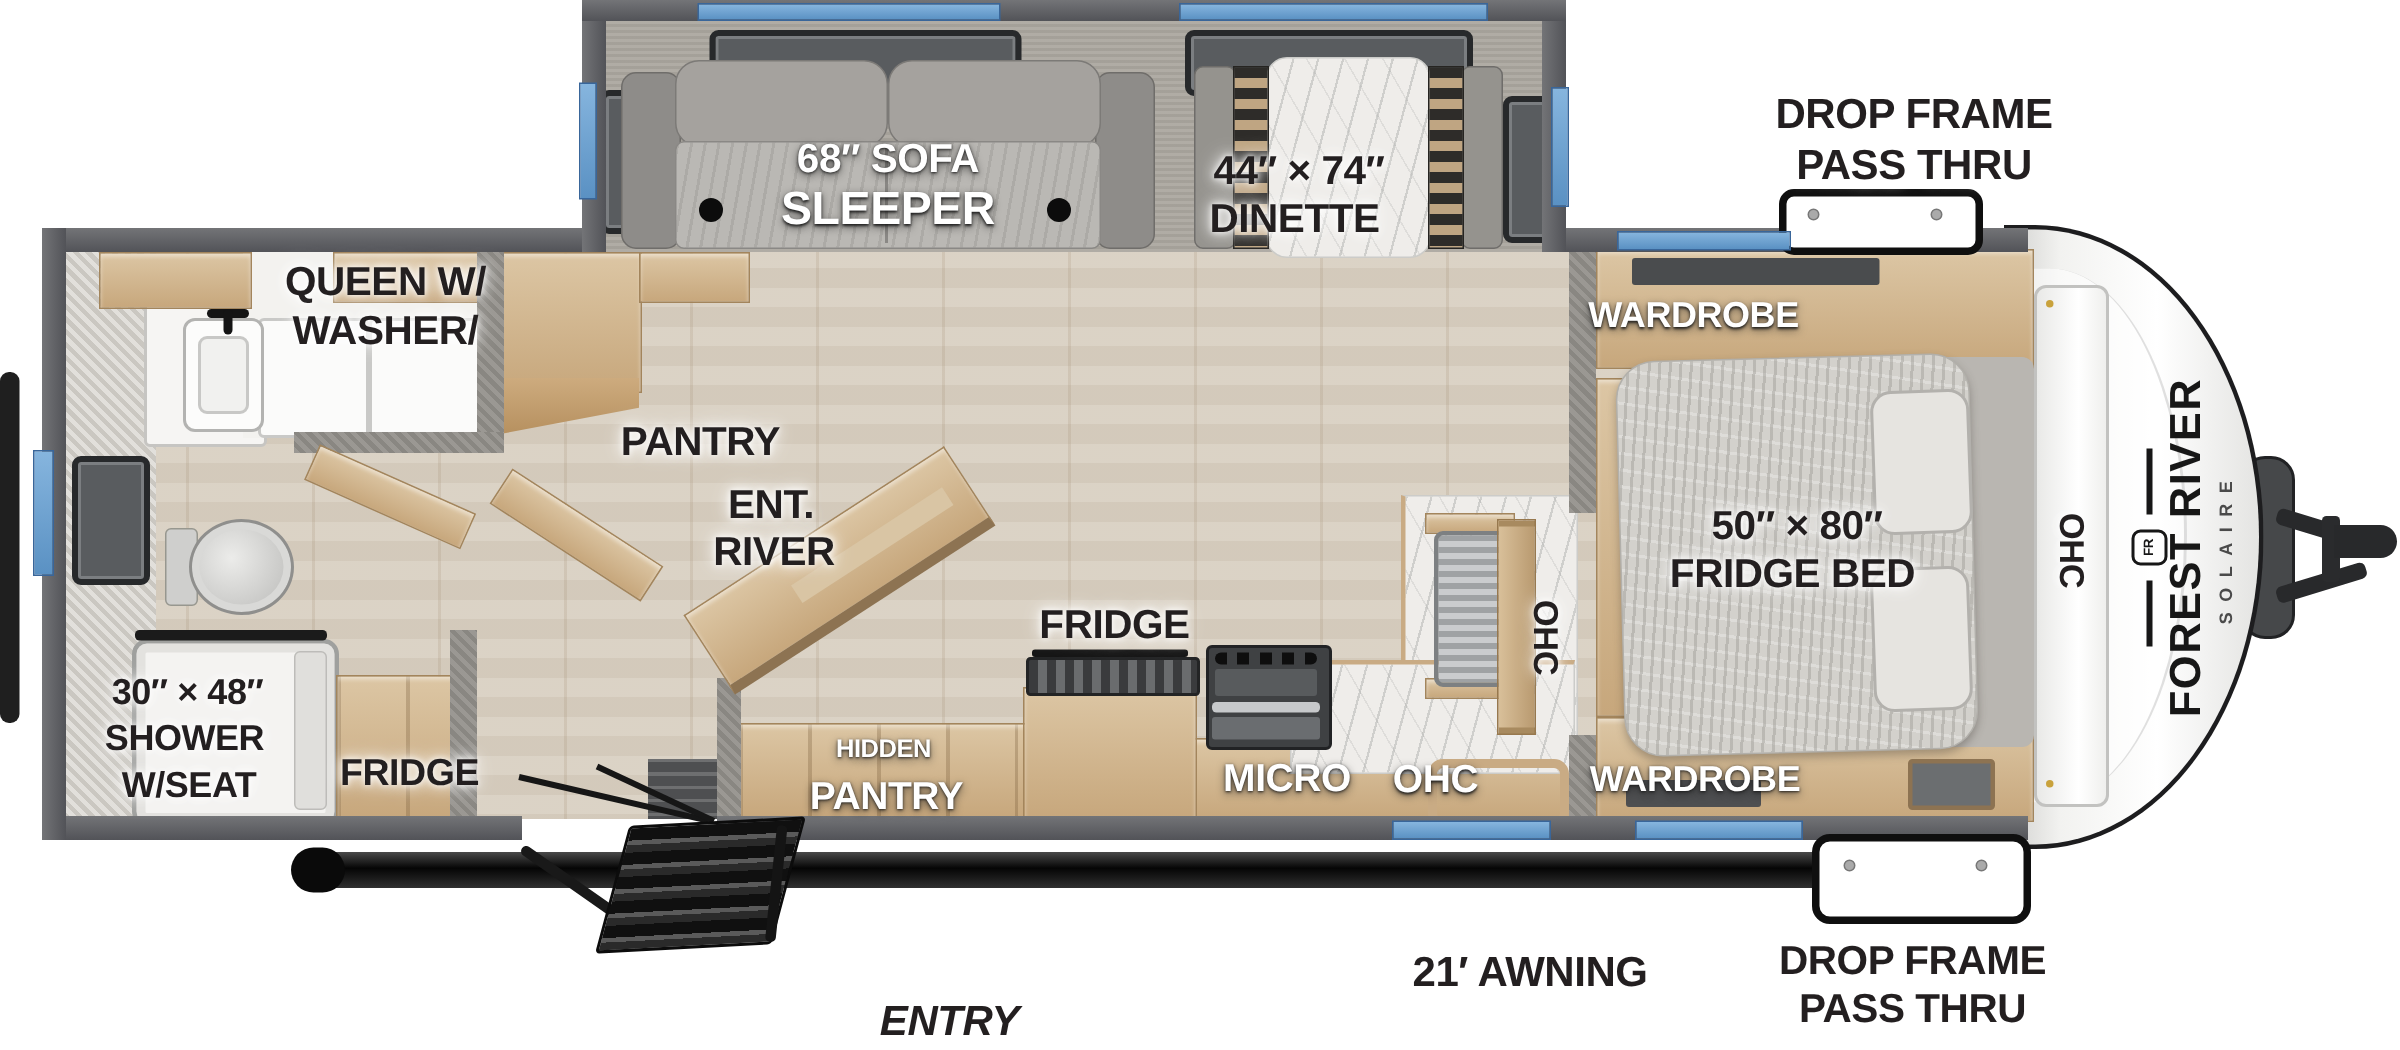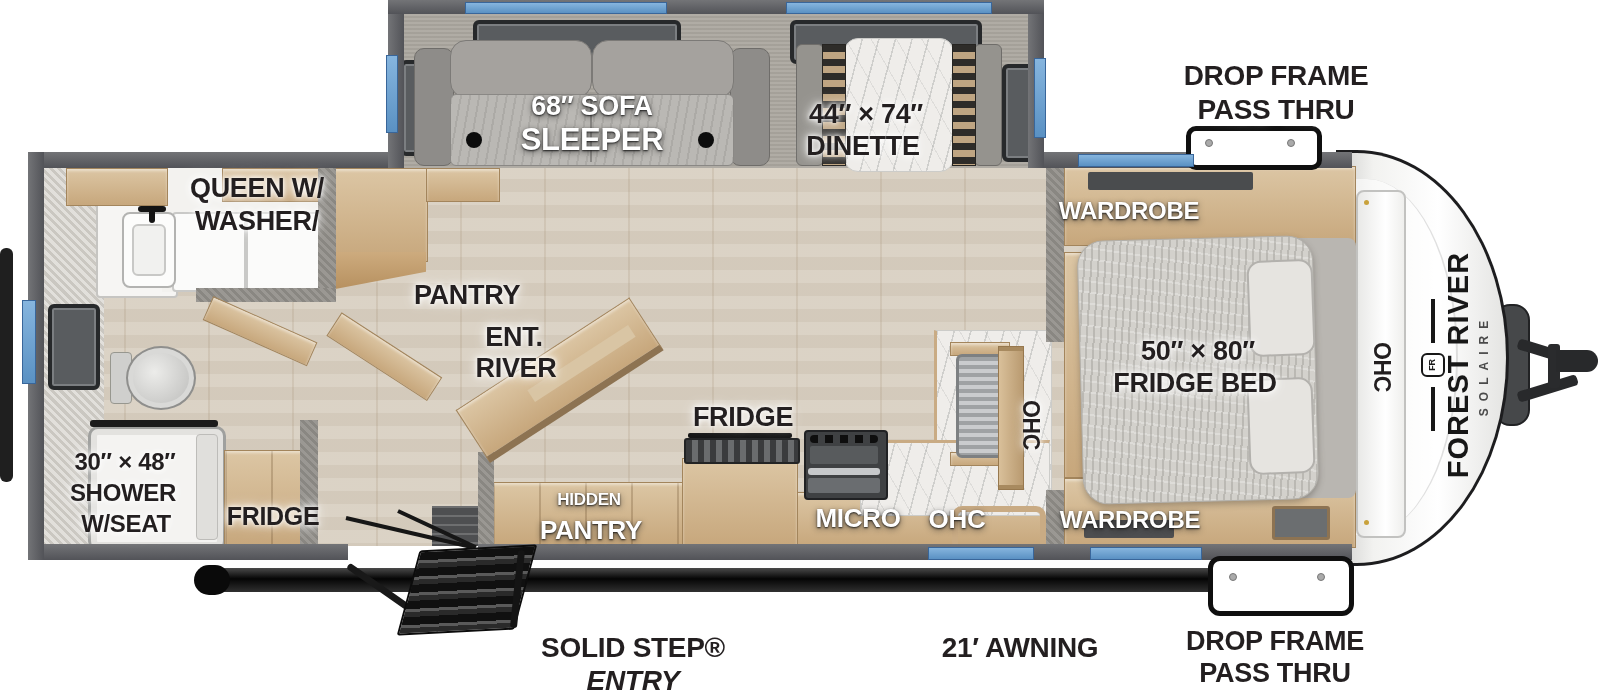--- a/index.html
+++ b/index.html
@@ -221,21 +221,20 @@
 
   <div class="lbl lw" style="left:858px;top:518px;font-size:26px;">MICRO</div>
   <div class="lbl lw" style="left:957px;top:519px;font-size:26px;">OHC</div>
 
   <div class="lbl lb" style="left:273px;top:516px;font-size:25px;">FRIDGE</div>
 
   <div class="lbl lb" style="left:125px;top:462px;font-size:24px;">30″ × 48″</div>
   <div class="lbl lb" style="left:123px;top:493px;font-size:24px;">SHOWER</div>
   <div class="lbl lb" style="left:126px;top:524px;font-size:24px;">W/SEAT</div>
 
-  <div class="lbl lb" style="left:633px;top:648px;font-size:28px;">SOLID STEP®</div>
   <div class="lbl lb" style="left:633px;top:681px;font-size:28px;font-style:italic;">ENTRY</div>
 
   <div class="lbl lb" style="left:1020px;top:648px;font-size:28px;">21′ AWNING</div>
 
   <div class="lbl lb" style="left:1275px;top:641px;font-size:27px;">DROP FRAME</div>
   <div class="lbl lb" style="left:1275px;top:673px;font-size:27px;">PASS THRU</div>
 
 </div>
 
 </body></html>

